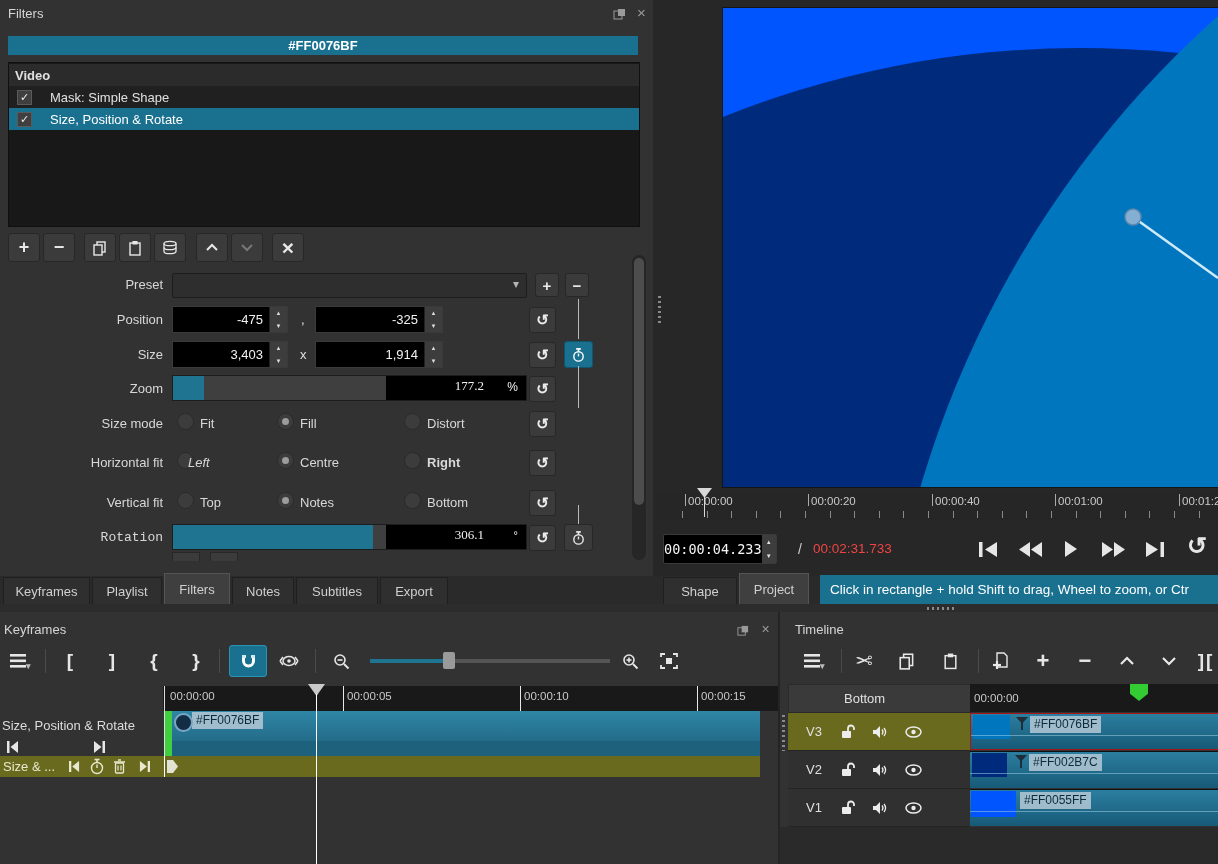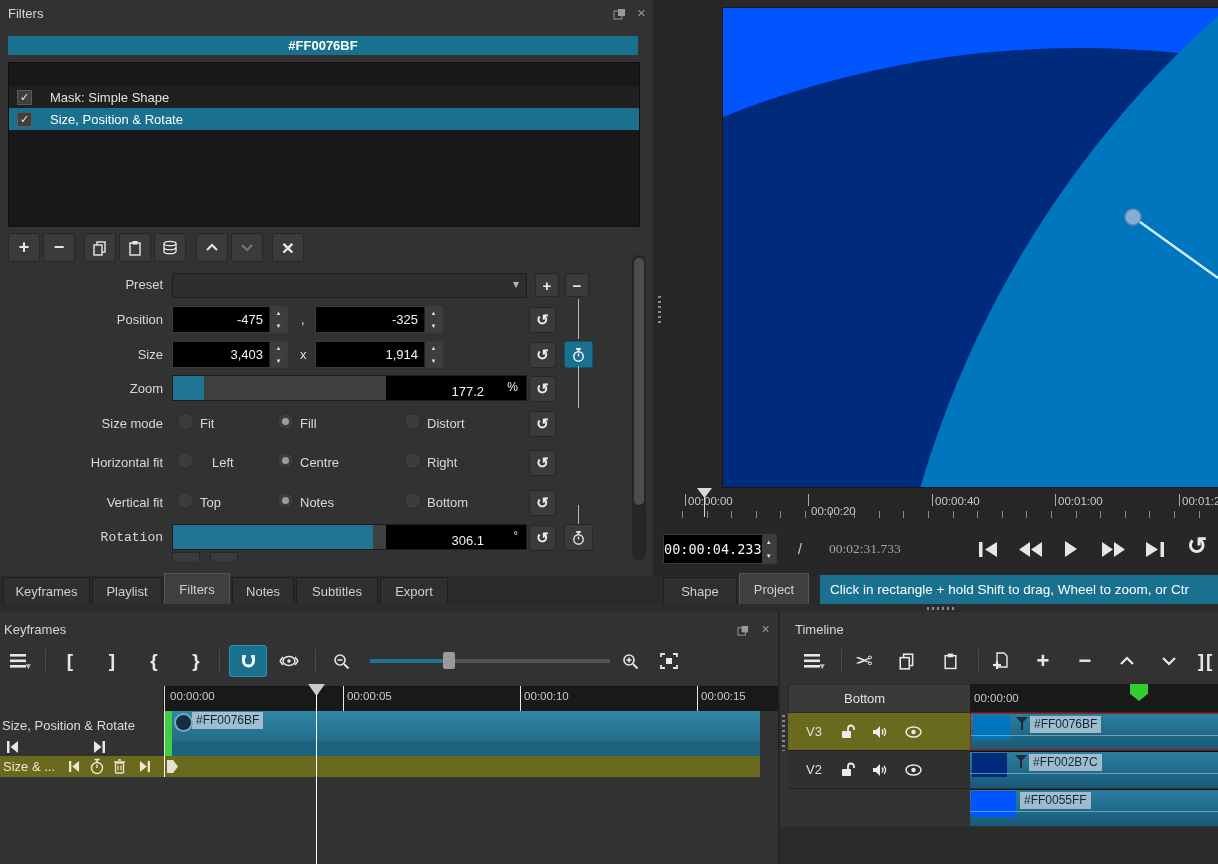--- a/index.html
+++ b/index.html
@@ -26,21 +26,21 @@
   .spin .val{flex:1;text-align:right;padding-right:6px;color:#f2f2f2;}
   .spin .arr{width:17px;height:100%;background:#3d3d3d;border-left:1px solid #222;display:flex;flex-direction:column;}
   .spin .arr span{flex:1;display:flex;align-items:center;justify-content:center;font-size:6px;color:#ddd;}
   .sbtn{position:absolute;width:25px;height:24px;background:#3b3b3b;border:1px solid #272727;border-radius:3px;
         display:flex;align-items:center;justify-content:center;color:#ececec;font-size:15px;font-weight:bold;}
   .sbtn.kfon{background:#19708f;border-color:#0d5672;}
   .slider{position:absolute;height:24px;display:flex;border:1px solid #1d1d1d;}
   .slider .fill{background:#1f7492;height:100%;}
   .slider .trk{background:#3f3f3f;height:100%;flex:1;}
   .slider .sval{width:140px;background:#000;position:relative;color:#f2f2f2;}
-  .slider .num{position:absolute;right:42px;top:8px;}
+  .slider .num{position:absolute;right:42px;top:2px;font-family:Liberation Serif, serif;}
   .slider .unit{position:absolute;right:8px;top:4px;font-size:12px;}
   .radio{position:absolute;width:15px;height:15px;border-radius:50%;background:#3c3c3c;border:1px solid #2a2a2a;}
   .radio.sel::after{content:"";position:absolute;left:4px;top:4px;width:7px;height:7px;border-radius:50%;background:#9c9c9c;}
   .rlabel{position:absolute;color:#d8d8d8;}
   .vseg{position:absolute;width:1px;background:#b9b9b9;left:578px;}
   .tab{position:absolute;top:577px;height:26px;background:#2f2f2f;border:1px solid #1f1f1f;color:#cfcfcf;
        display:flex;align-items:center;justify-content:center;font-size:13px;}
   .tab.active{top:573px;height:30px;background:#3f3f3f;border-color:#555;}
   
   .rlabel2{position:absolute;font-size:11.5px;color:#c9c9c9;}
@@ -69,20 +69,23 @@
       <svg width="13" height="13" viewBox="0 0 13 13">
           <rect x="1" y="3" width="8" height="8" fill="none" stroke="#9a9a9a"></rect>
           <rect x="5" y="1" width="7" height="7" fill="#9a9a9a"></rect>
         </svg>
     </div>
     <div class="abs winbtn" style="left:634px;top:5px;font-size:15px;">×</div>
 
     <div class="abs clipheader" style="left:8px;top:36px;width:630px;height:19px;">#FF0076BF</div>
 
     <div class="abs flist" style="left:8px;top:62px;width:630px;height:163px;">
+      <div class="frow" style="top:1px;background:#2b2b2b;font-weight:bold;">
+        <span style="margin-left:6px;">Video</span>
+      </div>
       <div class="frow" style="top:23px;background:#202020;">
         <span class="cb">✓</span>
         <span class="ftxt">Mask: Simple Shape</span>
       </div>
       <div class="frow" style="top:45px;background:#19708f;color:#fff;">
         <span class="cb">✓</span>
         <span class="ftxt">Size, Position &amp; Rotate</span>
       </div>
     </div>
 
@@ -188,25 +191,25 @@
     <span class="radio" style="left:177px;top:413px;"></span>
     <span class="rlabel" style="left:200px;top:416px;">Fit</span>
     <span class="radio sel" style="left:277px;top:413px;"></span>
     <span class="rlabel" style="left:300px;top:416px;">Fill</span>
     <span class="radio" style="left:404px;top:413px;"></span>
     <span class="rlabel" style="left:427px;top:416px;">Distort</span>
     <div class="sbtn" style="left:529px;top:411px;">↺</div>
 
     <div class="lbl" style="top:455px;">Horizontal fit</div>
     <span class="radio" style="left:177px;top:452px;"></span>
-    <span class="rlabel" style="left:212px;top:455px;">Left</span>
+    <span class="rlabel" style="left:188px;top:455px;font-style:italic;">Left</span>
     <span class="radio sel" style="left:277px;top:452px;"></span>
     <span class="rlabel" style="left:300px;top:455px;">Centre</span>
     <span class="radio" style="left:404px;top:452px;"></span>
-    <span class="rlabel" style="left:427px;top:455px;">Right</span>
+    <span class="rlabel" style="left:427px;top:455px;font-weight:bold;">Right</span>
     <div class="sbtn" style="left:529px;top:450px;">↺</div>
 
     <div class="lbl" style="top:495px;">Vertical fit</div>
     <span class="radio" style="left:177px;top:492px;"></span>
     <span class="rlabel" style="left:200px;top:495px;">Top</span>
     <span class="radio sel" style="left:277px;top:492px;"></span>
     <span class="rlabel" style="left:300px;top:495px;">Notes</span>
     <span class="radio" style="left:404px;top:492px;"></span>
     <span class="rlabel" style="left:427px;top:495px;">Bottom</span>
     <div class="sbtn" style="left:529px;top:490px;">↺</div>
@@ -269,40 +272,40 @@
         <line x1="410" y1="209" x2="495" y2="270" stroke="#cfeaf7" stroke-width="2.5"></line>
         <circle cx="410" cy="209" r="8" fill="#84aed2" stroke="#5d87ab" stroke-width="1.5"></circle>
       </svg>
     </div>
 
     <div class="abs" style="left:4px;top:493px;width:561px;height:28px;background:#262626;">
       <div class="abs" style="left:25px;top:18px;width:530px;height:7px;background-image:repeating-linear-gradient(to right,#8a8a8a 0 1px,transparent 1px 24.6px);"></div>
       <div class="abs" style="left:28px;top:1px;width:1px;height:12px;background:#aaa;"></div>
         <span class="rlabel2" style="left:31px;top:2px;">00:00:00</span>
       <div class="abs" style="left:151px;top:1px;width:1px;height:12px;background:#aaa;"></div>
-        <span class="rlabel2" style="left:154px;top:12px;">00:00:20</span>
+        <span class="rlabel2" style="left:154px;top:2px;">00:00:20</span>
       <div class="abs" style="left:275px;top:1px;width:1px;height:12px;background:#aaa;"></div>
         <span class="rlabel2" style="left:278px;top:2px;">00:00:40</span>
       <div class="abs" style="left:398px;top:1px;width:1px;height:12px;background:#aaa;"></div>
         <span class="rlabel2" style="left:401px;top:2px;">00:01:00</span>
       <div class="abs" style="left:522px;top:1px;width:1px;height:12px;background:#aaa;"></div>
         <span class="rlabel2" style="left:525px;top:2px;">00:01:20</span>
     </div>
     <div class="abs" style="left:44px;top:488px;width:15px;height:10px;background:#d8d8d8;clip-path:polygon(0 0,100% 0,50% 100%);"></div>
     <div class="abs" style="left:51px;top:497px;width:1px;height:20px;background:#d8d8d8;"></div>
 
     <div class="abs" style="left:10px;top:534px;width:112px;height:28px;background:#000;border:1px solid #3a3a3a;border-radius:2px;display:flex;align-items:center;">
       <span style="flex:1;font-family:'DejaVu Sans Mono',monospace;font-size:13.5px;color:#f5f5f5;">00:00:04.233</span>
       <span class="arr" style="width:15px;height:100%;background:#3d3d3d;display:flex;flex-direction:column;">
           <span style="flex:1;display:flex;align-items:center;justify-content:center;font-size:6px;">▲</span>
           <span style="flex:1;display:flex;align-items:center;justify-content:center;font-size:6px;">▼</span>
         </span>
     </div>
     <span class="abs" style="left:145px;top:541px;color:#cfcfcf;font-size:14px;">/</span>
-    <span class="abs" style="left:176px;top:541px;color:#a3a3a3;font-size:13.5px;font-family:Liberation Serif, serif;">00:02:31.733</span>
+    <span class="abs" style="left:160px;top:541px;color:#ef4444;font-size:13.5px;">00:02:31.733</span>
 
     <div class="transport" style="left:318px;top:535px;">
       <svg width="22" height="15" viewBox="0 0 22 15">
           <rect x="2" y="0" width="3.5" height="15" fill="#e6e6e6"></rect>
           <polygon points="20,0 20,15 8,7.5" fill="#e6e6e6"></polygon>
         </svg>
     </div>
     <div class="transport" style="left:360px;top:535px;">
       <svg width="25" height="15" viewBox="0 0 25 15">
           <polygon points="12,0 12,15 1,7.5" fill="#e6e6e6"></polygon>
@@ -573,20 +576,42 @@
           </svg>
         </span>
       <span style="margin-left:17px;">
           <svg width="17" height="12" viewBox="0 0 17 12">
             <ellipse cx="8.5" cy="6" rx="7.5" ry="5" fill="none" stroke="#ececec" stroke-width="1.5"></ellipse>
             <circle cx="8.5" cy="6" r="2.2" fill="#ececec"></circle>
           </svg>
         </span>
     </div>
 
+    <div class="trackhead" style="left:8px;top:177px;height:37px;">
+      <span class="tname">V1</span>
+      <span style="margin-left:8px;">
+          <svg width="15" height="16" viewBox="0 0 15 16">
+            <rect x="2" y="7" width="9" height="7" rx="1" fill="#ececec"></rect>
+            <path d="M8 7 V4.5 a3 3 0 0 1 6 0 V6" fill="none" stroke="#ececec" stroke-width="1.8"></path>
+          </svg>
+        </span>
+      <span style="margin-left:17px;">
+          <svg width="16" height="14" viewBox="0 0 16 14">
+            <polygon points="1,5 4,5 8,1 8,13 4,9 1,9" fill="#ececec"></polygon>
+            <path d="M10 4.5 a4 4 0 0 1 0 5" fill="none" stroke="#ececec" stroke-width="1.3"></path>
+            <path d="M12 3 a6.5 6.5 0 0 1 0 8" fill="none" stroke="#ececec" stroke-width="1.3"></path>
+          </svg>
+        </span>
+      <span style="margin-left:17px;">
+          <svg width="17" height="12" viewBox="0 0 17 12">
+            <ellipse cx="8.5" cy="6" rx="7.5" ry="5" fill="none" stroke="#ececec" stroke-width="1.5"></ellipse>
+            <circle cx="8.5" cy="6" r="2.2" fill="#ececec"></circle>
+          </svg>
+        </span>
+    </div>
 
     <div class="abs" style="left:190px;top:72px;width:248px;height:28px;background:#191919;">
       <span class="rlabel2" style="left:4px;top:8px;">00:00:00</span>
     </div>
     <div class="abs" style="left: 350px; top: 72px; width: 18px; height: 17px; clip-path: polygon(0px 0px, 100% 0px, 100% 58%, 50% 100%, 0px 58%); z-index: 4; background: rgb(51, 204, 51);"></div>
 
     <div class="abs" style="left:190px;top:101px;width:248px;height:37px;background:linear-gradient(#2c7ea0,#175a78);border-top:1px solid #aa1515;border-bottom:1px solid #aa1515;border-left:1px solid #aa1515;box-sizing:border-box;">
       <div class="abs" style="left: 2px; top: 1px; width: 37px; height: 24px; background: rgb(0, 118, 191);"></div>
       <svg class="abs" style="left:45px;top:3px;" width="12" height="13" viewBox="0 0 12 13">
           <polygon points="0,0 12,0 7,5.5 7,13 5,13 5,5.5" fill="#1d2e38"></polygon>

